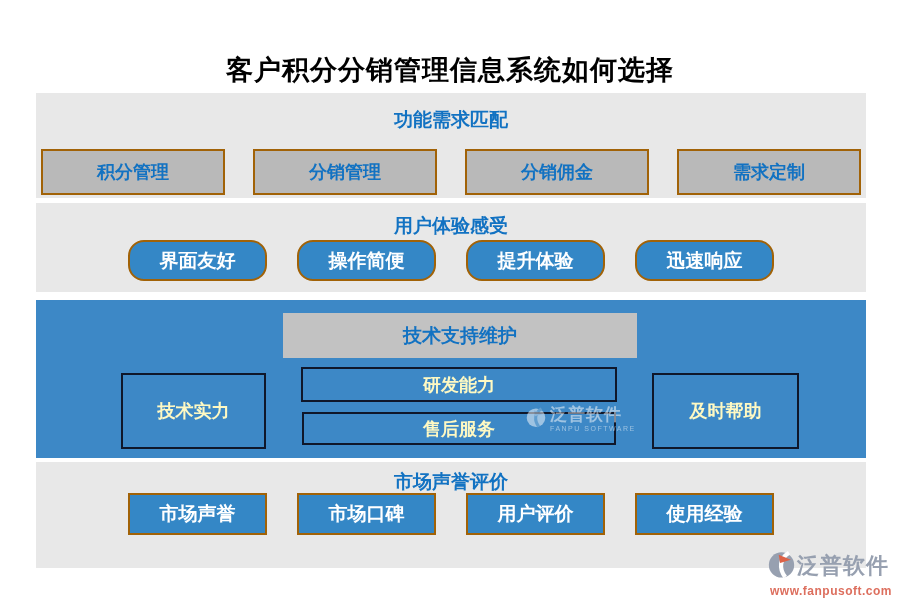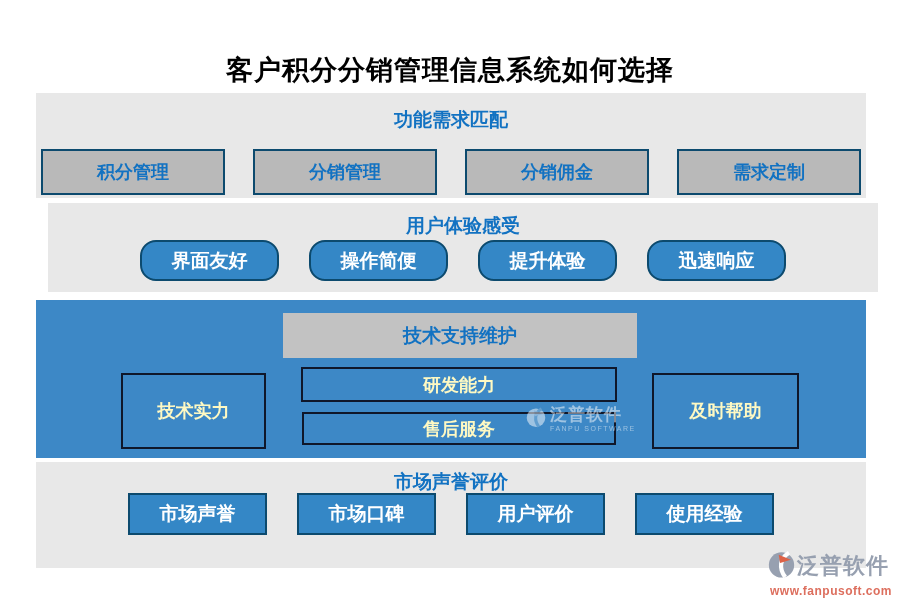--- a/index.html
+++ b/index.html
@@ -8,38 +8,38 @@
     font-family:"Liberation Sans","DejaVu Sans",sans-serif;
   }
   .title{
     position:absolute;top:52px;left:0;width:100%;text-align:center;
     font-size:27px;font-weight:700;color:#000;letter-spacing:1px;
   }
   .band{position:absolute;left:36px;width:830px;}
   .band.gray{background:var(--section-gray-bg,#e8e8e8);}
   .band.blue{background:var(--section-blue-bg,#3d88c6);}
   #band-function{top:93px;height:105px;}
-  #band-experience{top:203px;height:89px;margin-left:12px;}
+  #band-experience{top:203px;height:89px;}
   #band-tech{top:300px;height:158px;}
   #band-market{top:462px;height:106px;}
   .band-header{
     text-align:center;font-size:19px;font-weight:700;color:var(--text-blue,#1272c2);
   }
   #band-function .band-header{padding-top:14px;}
   #band-experience .band-header{padding-top:10px;}
   #band-market .band-header{padding-top:7px;}
   .row{position:absolute;left:0;right:0;display:flex;}
   .row.spread{left:5px;right:5px;justify-content:space-between;}
   .row.centered{justify-content:center;gap:30px;}
   #band-function .row{top:56px;}
   #band-experience .row{top:37px;}
   #band-market .row{top:31px;}
   .btn{
     display:flex;align-items:center;justify-content:center;
-    box-sizing:border-box;border:2px solid #0c4a6e;font-weight:700;
+    box-sizing:border-box;border:2px solid #a16207;font-weight:700;
   }
   .btn.graybtn{
     width:184px;height:46px;background:var(--button-gray,#b9b9b9);
     color:var(--text-blue,#1272c2);font-size:18px;
   }
   .btn.bluebtn{
     width:139px;height:42px;background:var(--accent-blue,#3487c6);
     color:#fff;font-size:19px;
   }
   #band-experience .btn.bluebtn{height:41px;border-radius:16px;}

